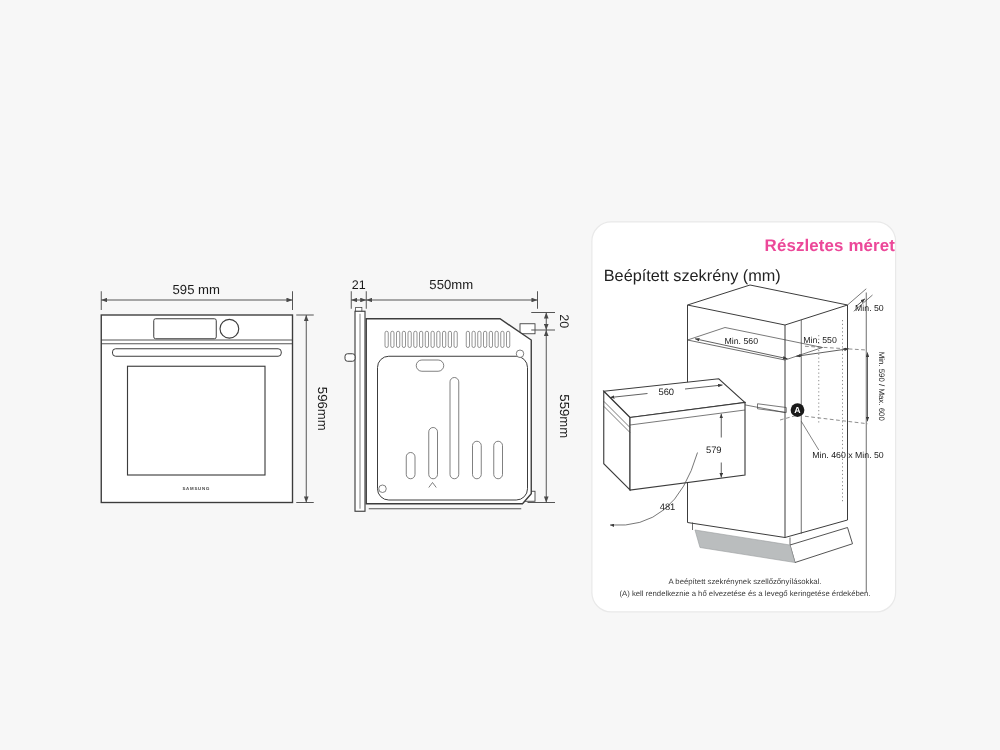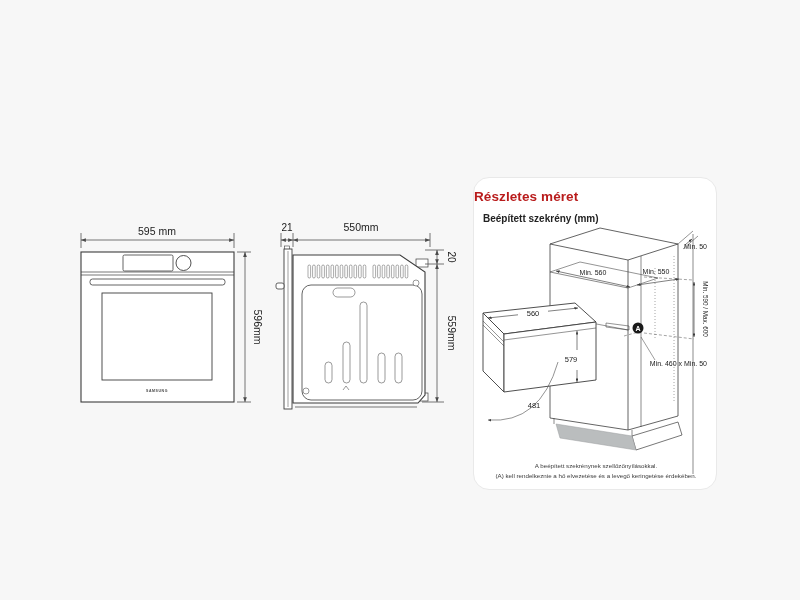--- a/index.html
+++ b/index.html
@@ -15,26 +15,26 @@
   svg{position:absolute;overflow:visible;}
   .lbl{fill:#1b1b1b;font-family:"Liberation Sans",sans-serif;}
   .dim-main{font-size:10.5px;}
   .dim-small{font-size:10px;}
   .card{
     position:absolute;left:473px;top:177px;width:244px;height:313px;
     background:#ffffff;border:1px solid #e9e9e9;border-radius:16px;
     box-sizing:border-box;
   }
   .card-title{
-    position:absolute;top:11px;left:0;width:100%;text-align:left;
-    font-size:13.5px;font-weight:600;color:#b91c1c;letter-spacing:.1px;
+    position:absolute;top:11px;left:0;width:100%;text-align:right;
+    font-size:13.5px;font-weight:600;color:#ec4899;letter-spacing:.1px;
   }
   .card-subtitle{
     position:absolute;top:35px;left:9px;
-    font-size:10px;font-weight:700;color:#222;text-align:right;
+    font-size:13px;font-weight:400;color:#222;text-align:right;
   }
   .card-footnote{
     position:absolute;top:283px;left:4px;width:236px;
     font-size:6.2px;line-height:9.5px;color:#3a3a3a;text-align:center;
   }
   .card svg{left:0;top:0;}
   .cdim{font-size:7px;fill:#1b1b1b;}
   .cdim2{font-size:7.5px;fill:#1b1b1b;}
 </style>
 </head>

